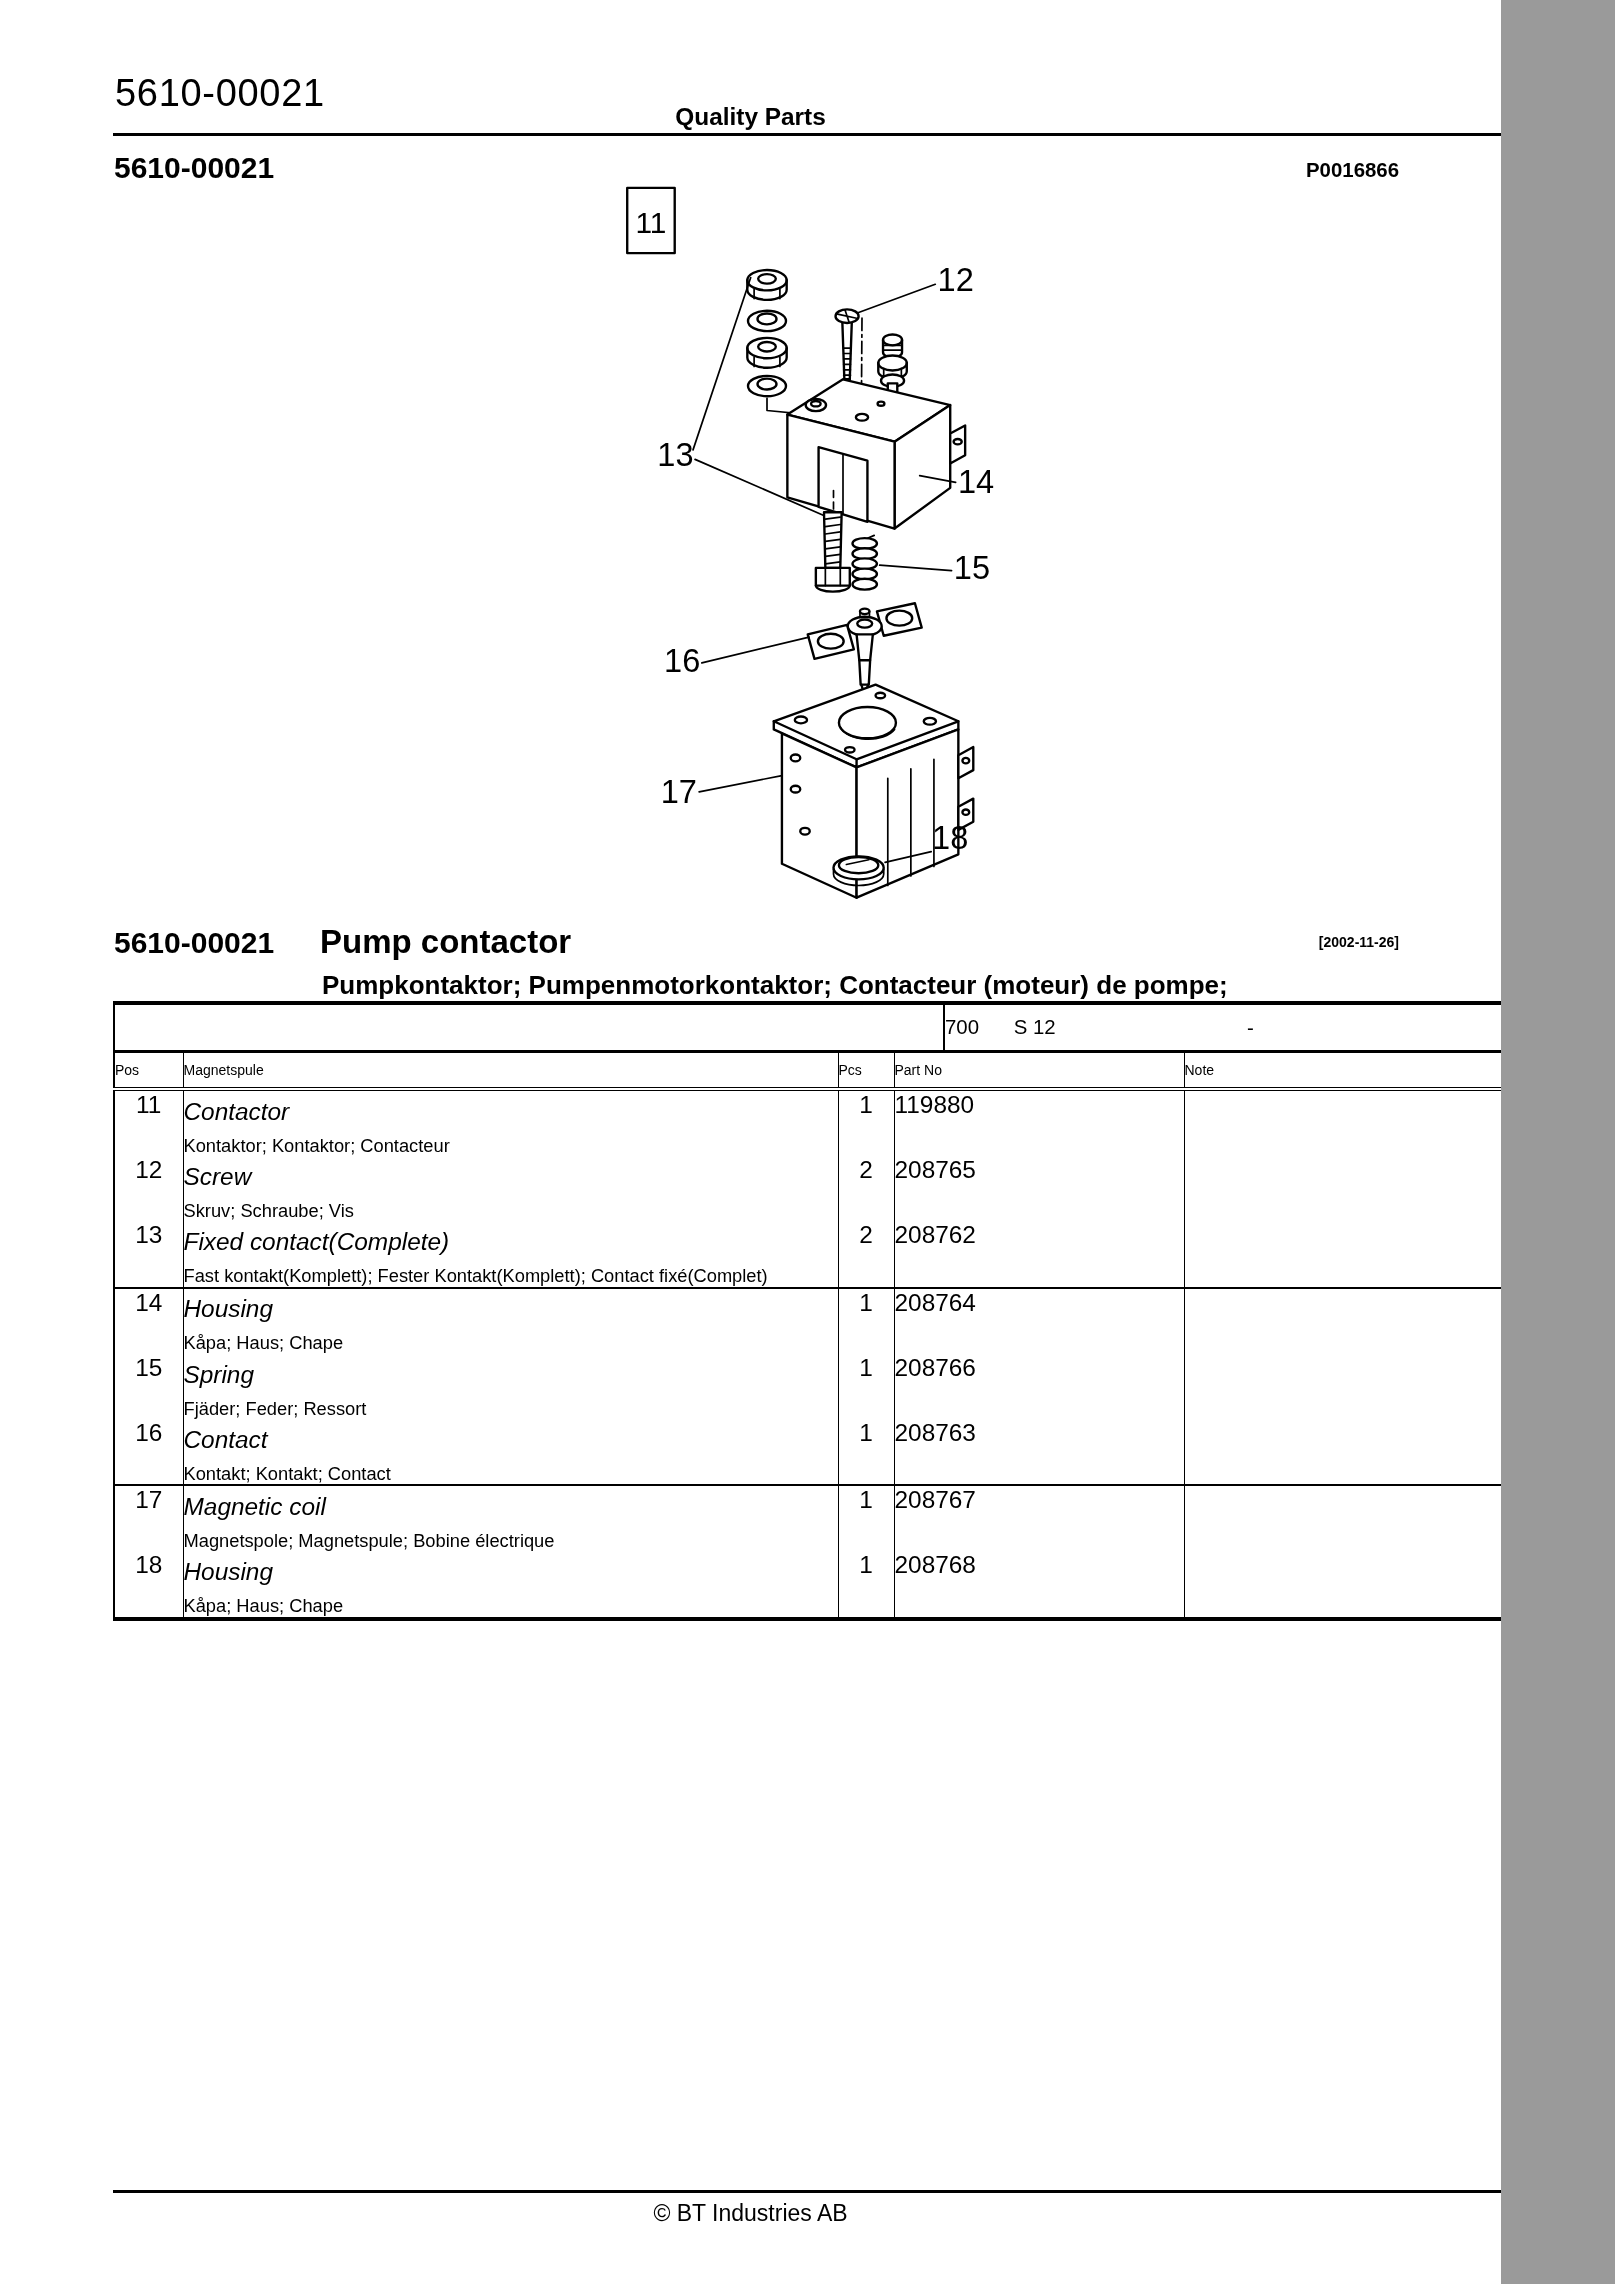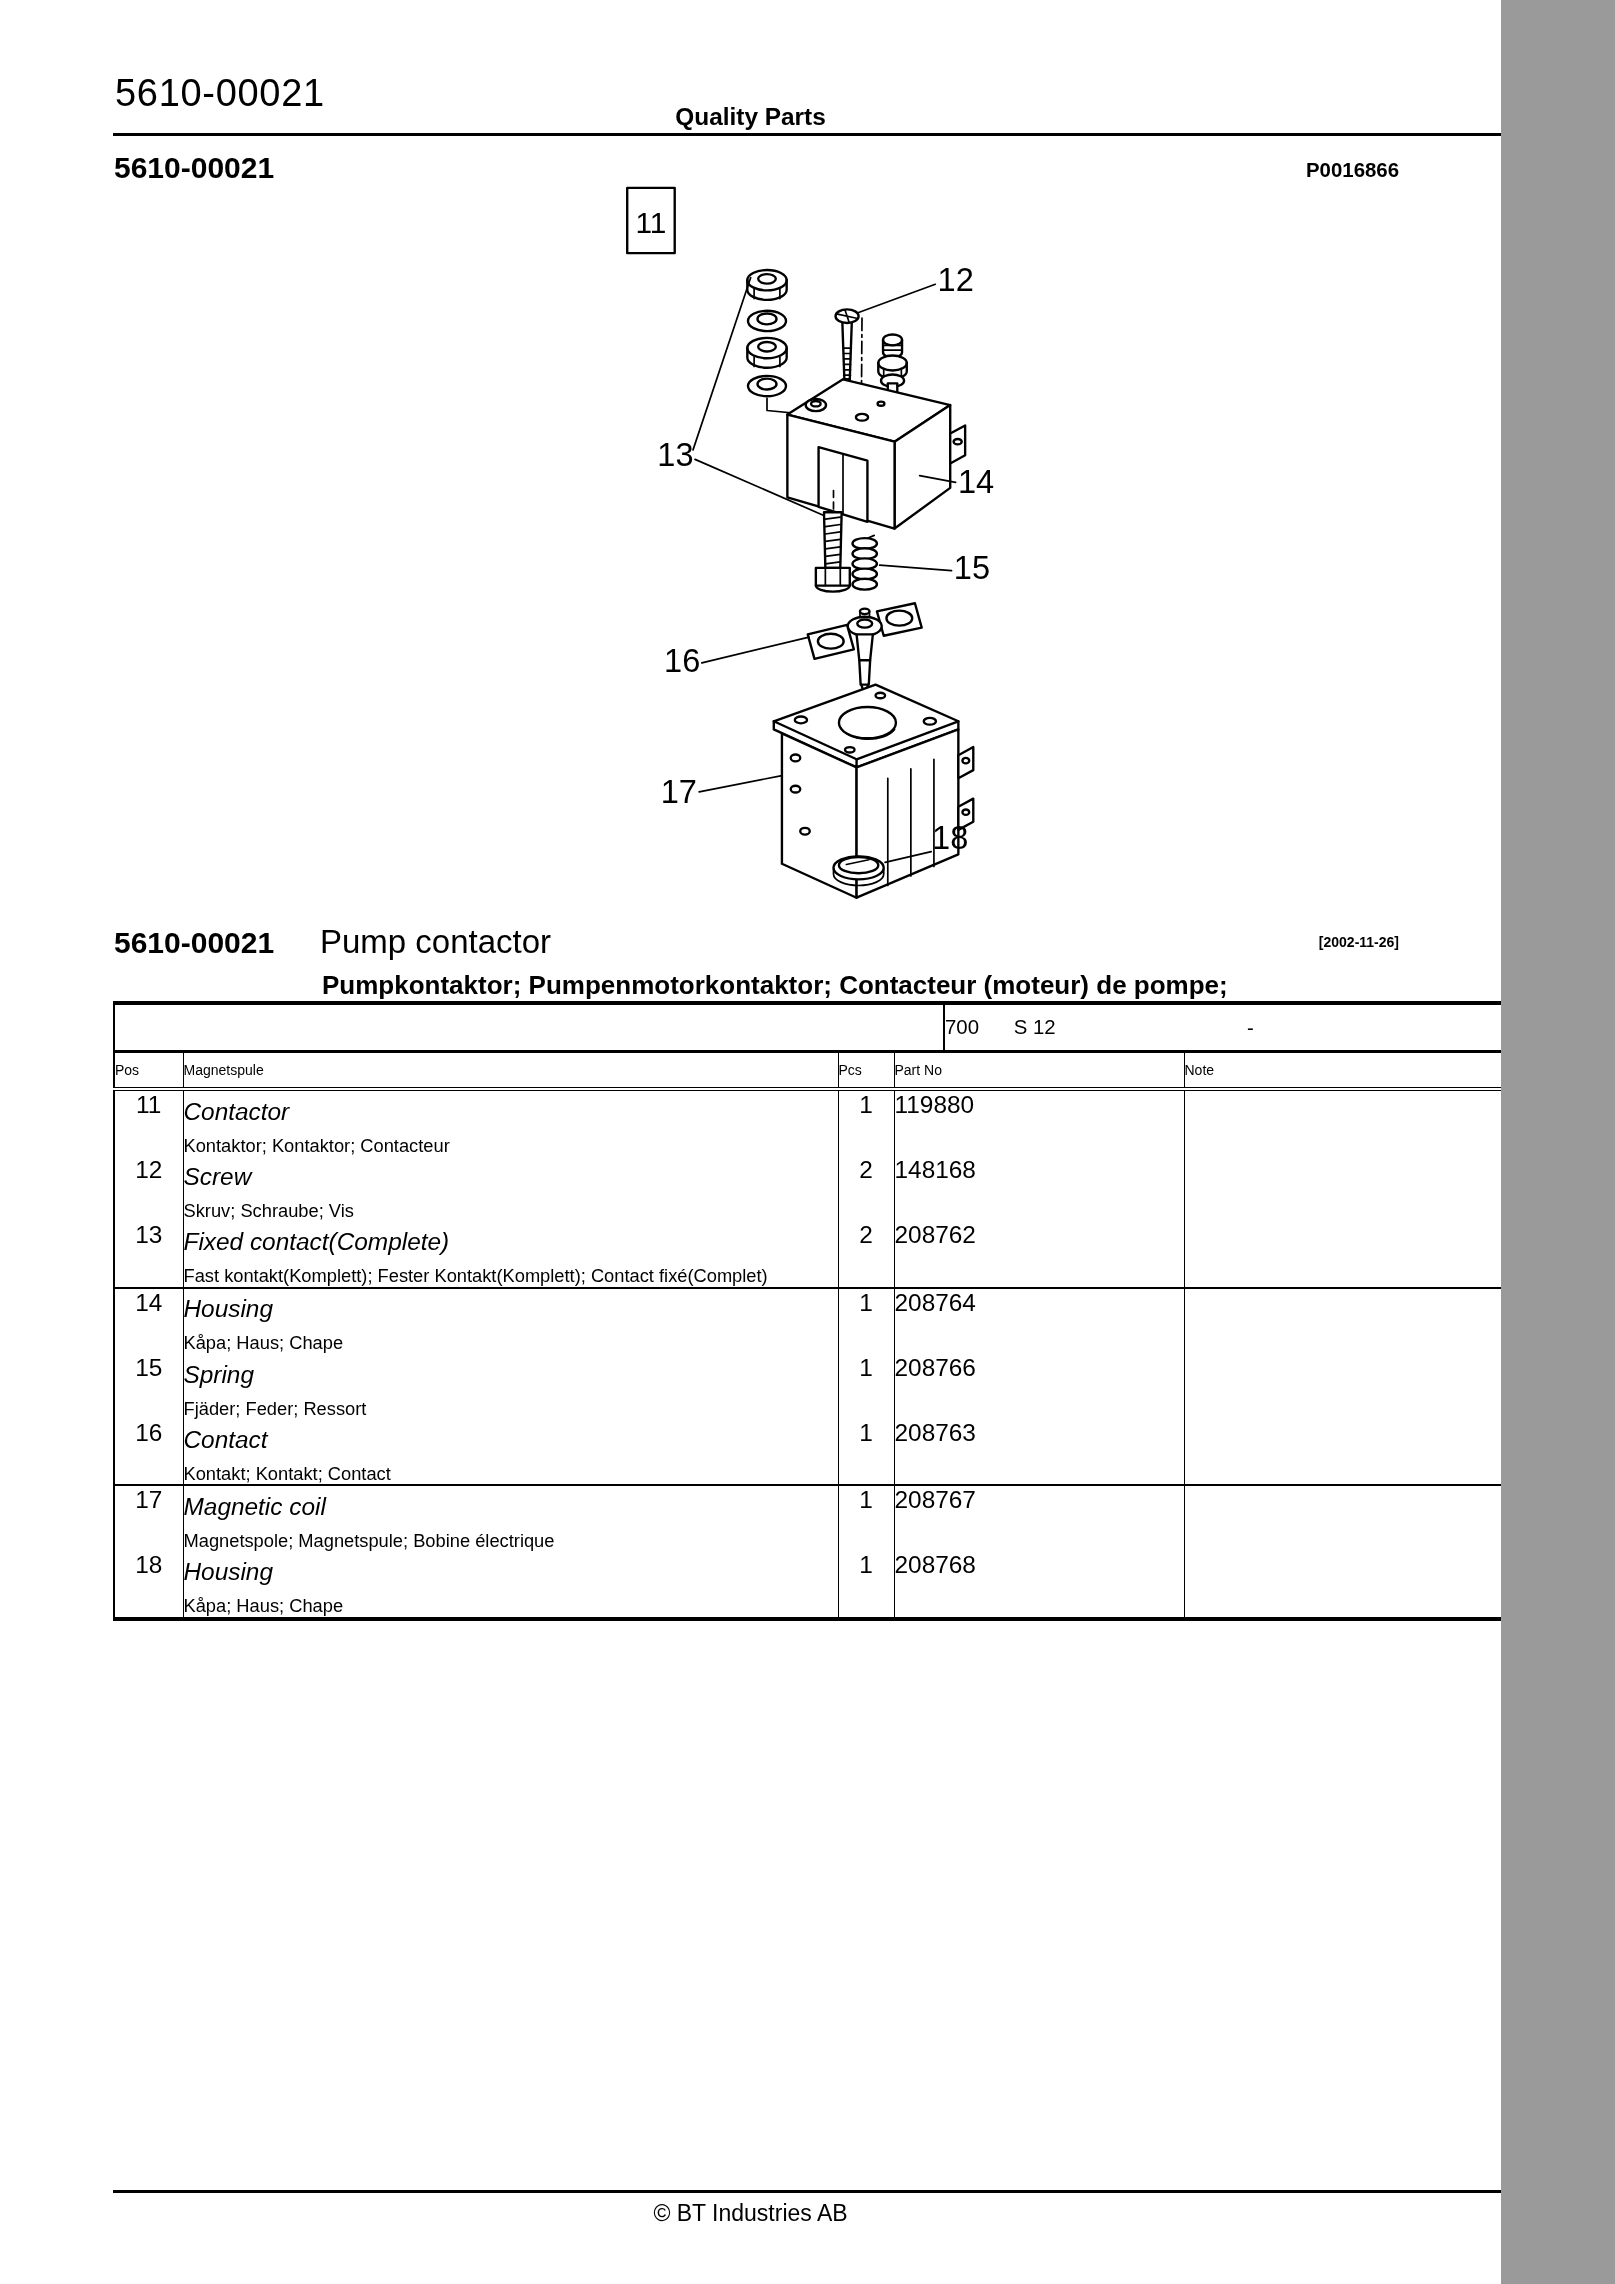--- a/index.html
+++ b/index.html
@@ -18,21 +18,21 @@
   
   .diagram{left:577px;top:177px;width:475px;height:733px;}
   .diagram .ln{fill:none;stroke:#000;stroke-width:3.5;stroke-linejoin:round;stroke-linecap:round;}
   .diagram .thin{stroke-width:2.5;}
   .diagram .fw{fill:#fff;stroke:#000;stroke-width:3.5;stroke-linejoin:round;}
   .diagram text{font-family:"Liberation Sans",sans-serif;font-size:48px;fill:#000;}
   .diagram text.frame{font-size:44px;}
 
   
   .s-num{left:114px;top:926px;font-size:30px;font-weight:bold;}
-  .s-title{left:320px;top:923px;font-size:33px;font-weight:normal;}
+  .s-title{left:320px;top:923px;font-size:33px;font-weight:bold;}
   .s-date{right:102px;top:934px;font-size:14px;font-weight:bold;}
   .s-sub{left:322px;top:970px;font-size:26px;font-weight:bold;}
 
   
   .tblwrap{left:113px;top:1001px;}
   table.parts{border-collapse:collapse;table-layout:fixed;width:1396px;
               border:2px solid #000;border-top-width:4.1px;border-bottom-width:4.1px;}
   table.parts td{padding:0;}
   tr.band td{height:45px;border-bottom:3.4px solid #000;vertical-align:middle;}
   td.band-a{border-right:2px solid #000;}
@@ -271,21 +271,21 @@
     <td class="c-note"></td>
   </tr>
 
   <tr>
     <td class="c-pos">12</td>
     <td class="c-desc">
       <div class="d-main">Screw</div>
       <div class="d-sub">Skruv; Schraube; Vis</div>
     </td>
     <td class="c-pcs">2</td>
-    <td class="c-part" colspan="2">148168</td>
+    <td class="c-part" colspan="2">208765</td>
     <td class="c-note"></td>
   </tr>
 
   <tr class="group-end">
     <td class="c-pos">13</td>
     <td class="c-desc">
       <div class="d-main">Fixed contact(Complete)</div>
       <div class="d-sub">Fast kontakt(Komplett); Fester Kontakt(Komplett); Contact fixé(Complet)</div>
     </td>
     <td class="c-pcs">2</td>

